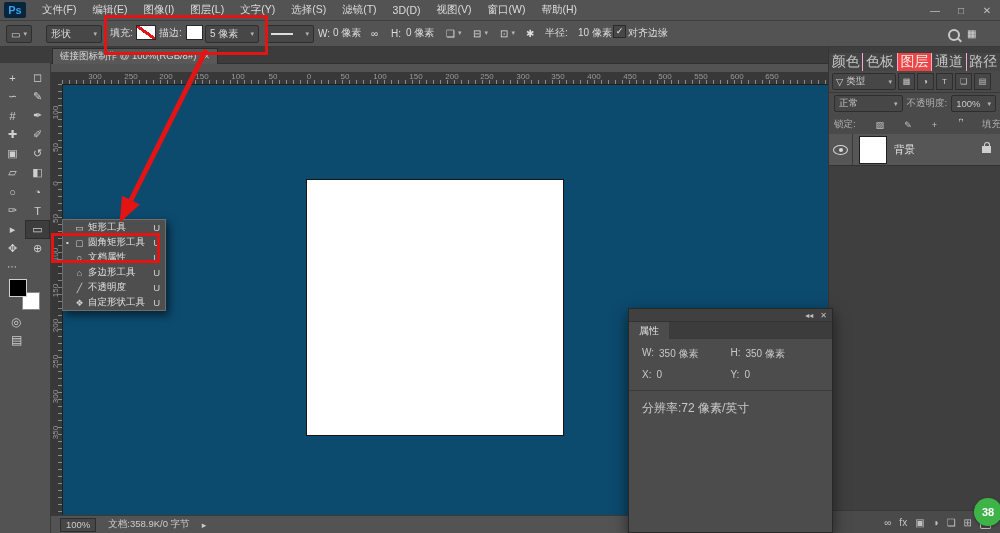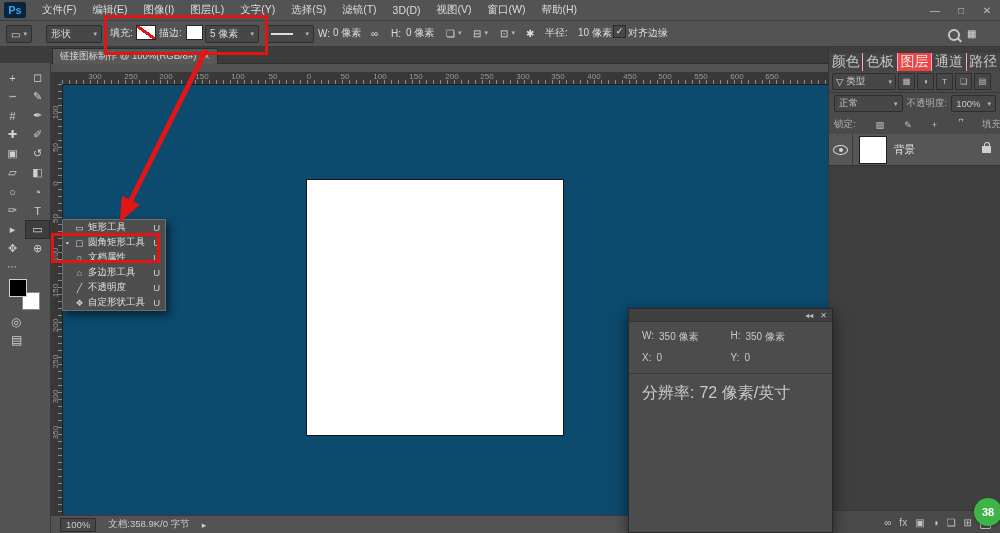--- a/index.html
+++ b/index.html
@@ -97,21 +97,21 @@
   
   .props{position:absolute;left:628px;top:308px;width:205px;height:225px;background:#4c4c4c;border:1px solid #282828;box-shadow:0 5px 14px rgba(0,0,0,.55);z-index:30;box-sizing:border-box}
   .props-titlebar{height:12px;background:#404040;border-bottom:1px solid #333;display:flex;justify-content:flex-end;align-items:center;gap:7px;padding:0 5px;font-size:8px;color:#c0c0c0}
   .props-tabs{height:17px;background:#3c3c3c;display:flex}
   .props-tab{padding:0 10px;display:flex;align-items:center;background:#4c4c4c;font-size:10px;color:#e0e0e0}
   .props-header{height:23px;display:flex;align-items:center;gap:7px;padding:0 9px;background:#535353;border-bottom:1px solid #3b3b3b;font-size:10.5px;color:#ddd}
   .doc-icon{width:11px;height:13px;background:#ddd;clip-path:polygon(0 0,72% 0,100% 28%,100% 100%,0 100%)}
   .pb-row{display:flex;padding:8px 13px 0;font-size:10px;color:#c9c9c9}
   .pb-field{width:95px;display:flex;gap:5px}
   .pb-divider{border-top:1px solid #3b3b3b;margin-top:10px}
-  .pb-res{padding:9px 13px;font-size:16px;color:#c9c9c9;display:flex;gap:5px}
+  .pb-res{padding:9px 13px;font-size:12px;color:#c9c9c9;display:flex;}
 
   
   .annot-rect{position:absolute;border:3px solid #e21414;z-index:60;pointer-events:none}
   .annot-arrow{position:absolute;left:0;top:0;width:1000px;height:533px;z-index:59;pointer-events:none}
 
   
   .badge{position:absolute;left:974px;top:498px;width:28px;height:28px;border-radius:50%;background:#3eb448;color:#fff;font-weight:bold;font-size:11px;display:flex;align-items:center;justify-content:center;z-index:70;box-shadow:0 1px 3px rgba(0,0,0,.4)}
 </style>
 </head>
 <body>
@@ -369,20 +369,23 @@
       <span class="fly-label">自定形状工具</span>
       <span class="fly-key">U</span>
     </div>
   </div>
 
   <div class="props">
     <div class="props-titlebar">
       <span>◂◂</span>
       <span>✕</span>
     </div>
+    <div class="props-tabs">
+      <span class="props-tab">属性</span>
+    </div>
     <div class="pb-row">
       <span class="pb-field">
         <span>W:</span>
         <span>350 像素</span>
       </span>
       <span class="pb-field">
         <span>H:</span>
         <span>350 像素</span>
       </span>
     </div>

